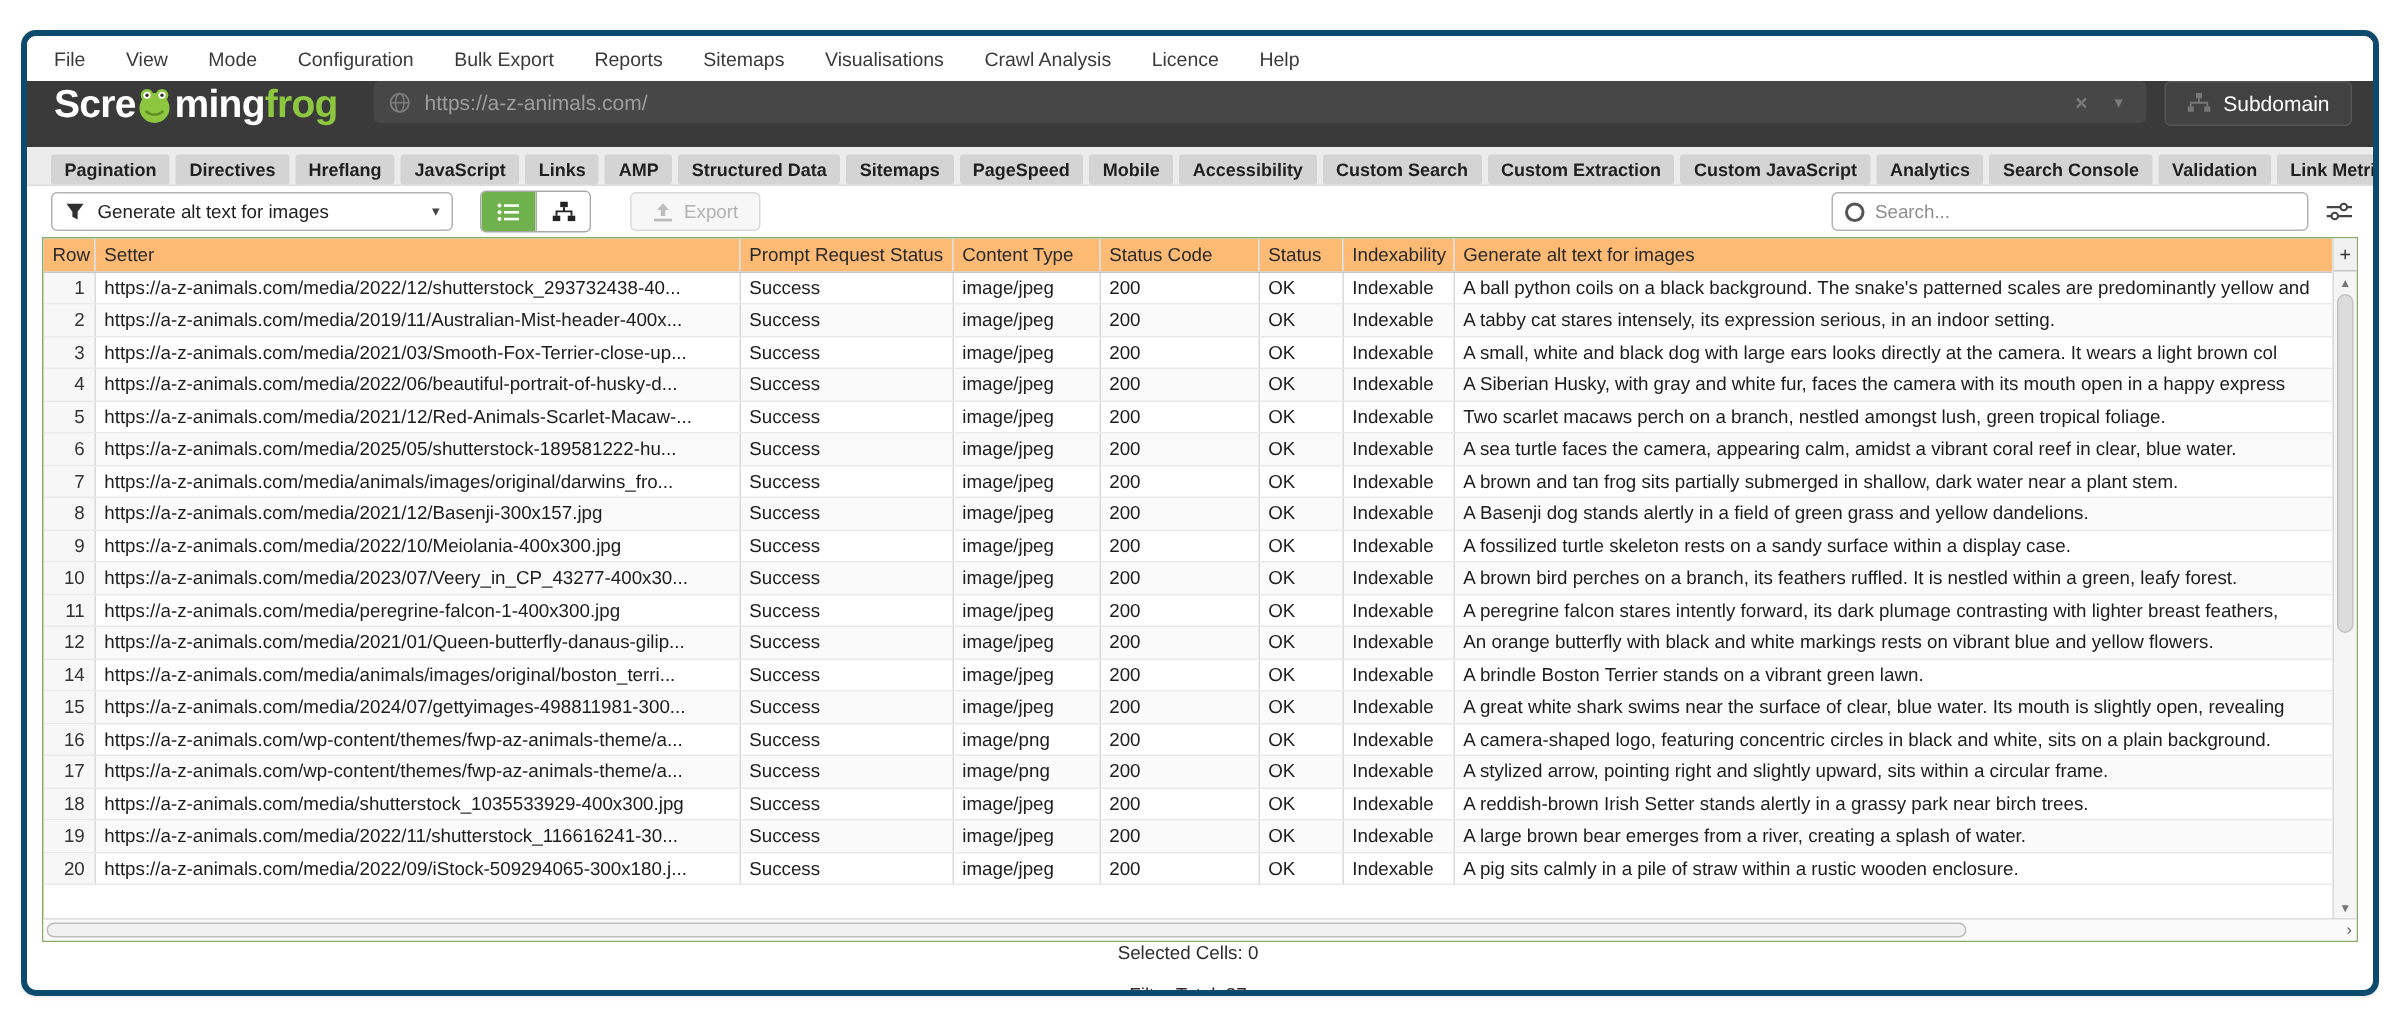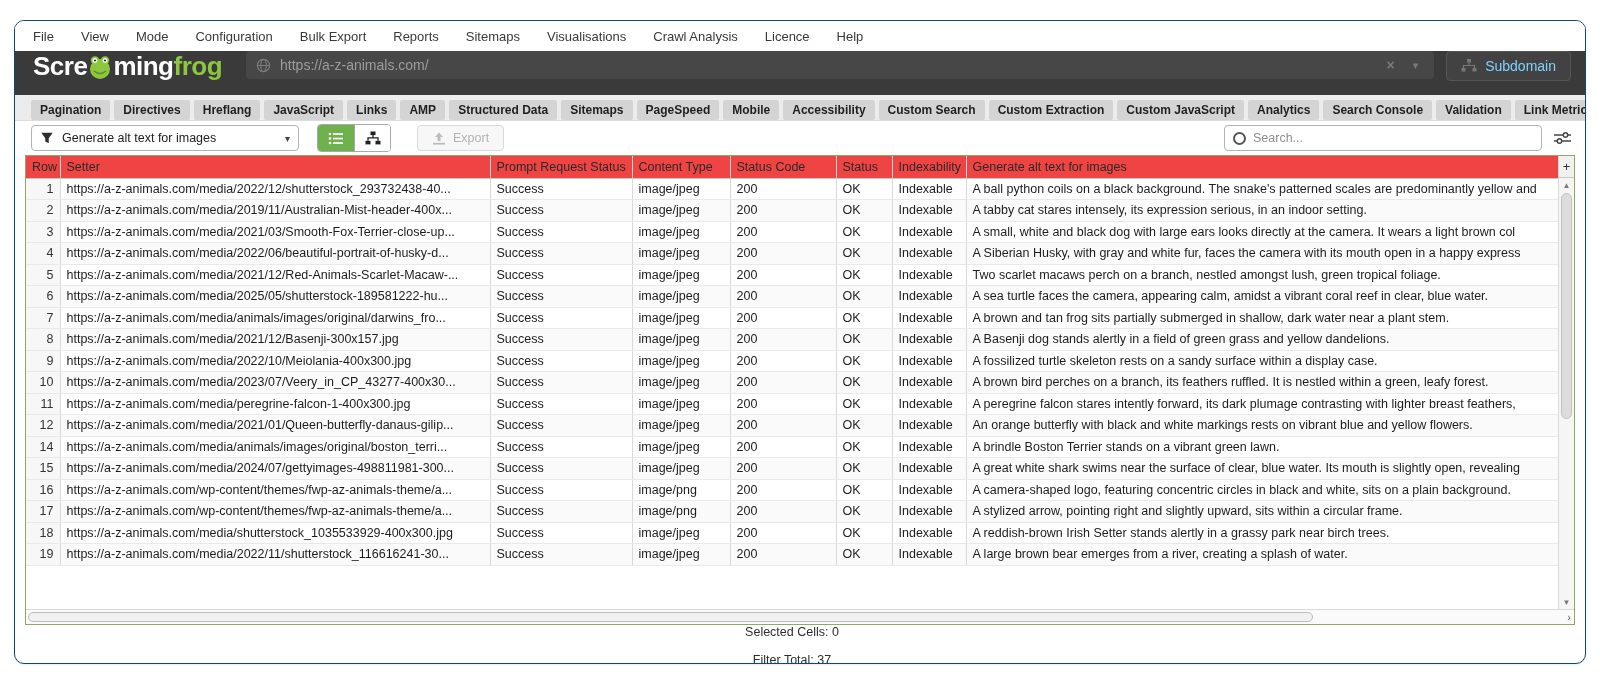--- a/index.html
+++ b/index.html
@@ -1,19 +1,19 @@
 <!DOCTYPE html>
 <html><head>
 <meta charset="utf-8">
 <style>
   * { box-sizing: border-box; margin: 0; padding: 0; }
   html,body { width:1600px; height:684px; background:#ffffff; font-family:"Liberation Sans", sans-serif; }
   .app {
     position:absolute; left:14px; top:20px; width:1572px; height:644px;
-    background:#ffffff; border:1px solid #0c4a6e; border-radius:10px; overflow:hidden;
+    background:#ffffff; border:4px solid #0c4a6e; border-radius:10px; overflow:hidden;
     box-shadow:0 1px 3px rgba(0,0,0,0.08);
   }
   
   .menu-bar { height:30px; display:flex; align-items:center; padding-left:18px; background:#fff; }
   .menu-item { font-size:13px; color:#3a3a3a; margin-right:27px; cursor:default; }
   
   .dark-bar { height:44px; background:#3a3a3a; display:flex; align-items:flex-start; padding:0 14px 0 18px; }
   .logo { display:flex; align-items:center; font-size:26px; font-weight:700; letter-spacing:-0.5px; white-space:nowrap; margin-right:24px; }
   .logo .w { color:#ffffff; }
   .logo .g { color:#8dc63f; }
@@ -21,21 +21,21 @@
   .url-input {
     flex:1; height:28px; background:#474747; border-radius:4px; display:flex; align-items:center;
     padding:0 8px 0 10px; margin-right:12px;
   }
   .url-input .globe { display:flex; margin-right:9px; }
   .url-text { flex:1; font-size:14px; color:#9d9d9d; }
   .url-clear { color:#7a7a7a; font-size:14px; font-weight:700; padding:0 10px; cursor:default; }
   .url-caret { color:#7a7a7a; font-size:11px; padding:0 8px; cursor:default; }
   .subdomain-btn {
     height:30px; background:#424242; border:1px solid #555; border-radius:4px;
-    display:flex; align-items:center; padding:0 14px; color:#7dd3fc; font-size:14px; gap:8px; cursor:default;
+    display:flex; align-items:center; padding:0 14px; color:#ffffff; font-size:14px; gap:8px; cursor:default;
   }
   
   .tab-bar { height:26px; background:#ececec; display:flex; align-items:flex-end; padding:0 6px 0 16px; border-bottom:1px solid #dcdcdc; }
   .tab {
     background:#d4d4d4; color:#1f1f1f; font-size:12px; font-weight:700;
     padding:3px 9px; border-radius:2px; margin-right:4px; white-space:nowrap; cursor:default;
   }
   
   .toolbar { height:34px; display:flex; align-items:center; padding:0 14px 0 16px; background:#fff; }
   .filter-dropdown {
@@ -66,21 +66,21 @@
     margin:0 10px; border:1px solid #8aab64; height:470px;
     display:grid; grid-template-columns:1fr 16px; grid-template-rows:1fr 15px; background:#fff;
   }
   .grid-wrap { overflow:hidden; grid-row:1; grid-column:1; }
   table { border-collapse:collapse; table-layout:fixed; width:1534px; }
   th, td {
     font-size:12.5px; font-weight:400; color:#1d1d1d; text-align:left;
     padding:0 6px; height:21.5px; white-space:nowrap; overflow:hidden;
     border-right:1px solid #d9d9d9; cursor:default;
   }
-  thead th { background:#ef4444; border-bottom:1px solid #c6c6c6; color:#2a2a2a; height:22px; }
+  thead th { background:#fdba74; border-bottom:1px solid #c6c6c6; color:#2a2a2a; height:22px; }
   tbody td { border-bottom:1px solid #e9e9e9; }
   tbody tr:nth-child(even) td { background:#fafafa; }
   td.c-row { text-align:right; background:#f7f7f7 !important; color:#333; }
   td.c-code, th.c-code-h { }
   td.c-code { text-align:left; }
   .col-row{width:34px}.col-addr{width:430px}.col-prompt{width:142px}.col-type{width:98px}
   .col-code{width:106px}.col-status{width:56px}.col-index{width:74px}
   
   .vscroll { grid-row:1; grid-column:2; display:flex; flex-direction:column; border-left:1px solid #d9d9d9; background:#f5f5f5; }
   .add-col { height:22px; background:#f1f1f1; border-bottom:1px solid #c6c6c6; font-size:13px; color:#333; display:flex; align-items:center; justify-content:center; cursor:default; }
@@ -422,20 +422,30 @@
             <tr>
               <td class="c-row">19</td>
               <td>https://a-z-animals.com/media/2022/11/shutterstock_116616241-30...</td>
               <td>Success</td>
               <td>image/jpeg</td>
               <td class="c-code">200</td>
               <td>OK</td>
               <td>Indexable</td>
               <td>A large brown bear emerges from a river, creating a splash of water.</td>
             </tr>
+            <tr>
+              <td class="c-row">20</td>
+              <td>https://a-z-animals.com/media/2022/09/iStock-509294065-300x180.j...</td>
+              <td>Success</td>
+              <td>image/jpeg</td>
+              <td class="c-code">200</td>
+              <td>OK</td>
+              <td>Indexable</td>
+              <td>A pig sits calmly in a pile of straw within a rustic wooden enclosure.</td>
+            </tr>
           </tbody>
       </table>
     </div>
     <div class="vscroll">
       <div class="add-col">+</div>
       <div class="v-arrow">▲</div>
       <div class="v-track">
         <div class="v-thumb"></div>
       </div>
       <div class="v-arrow">▼</div>

